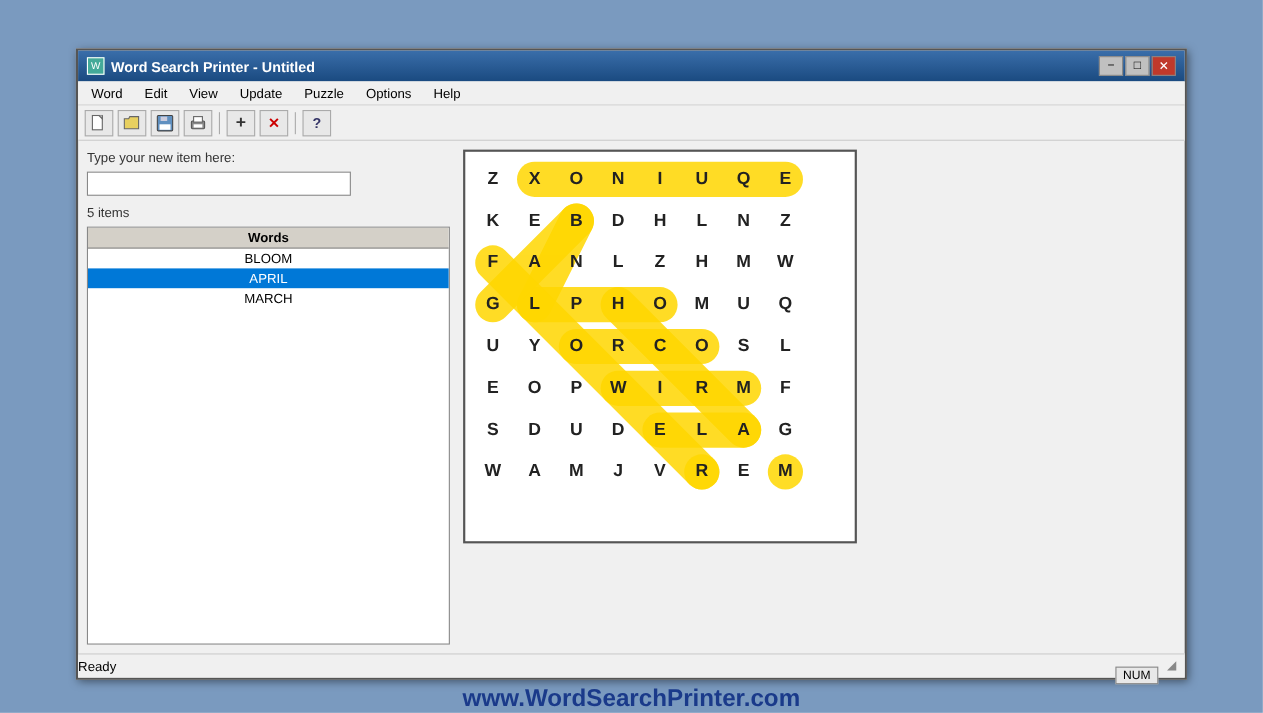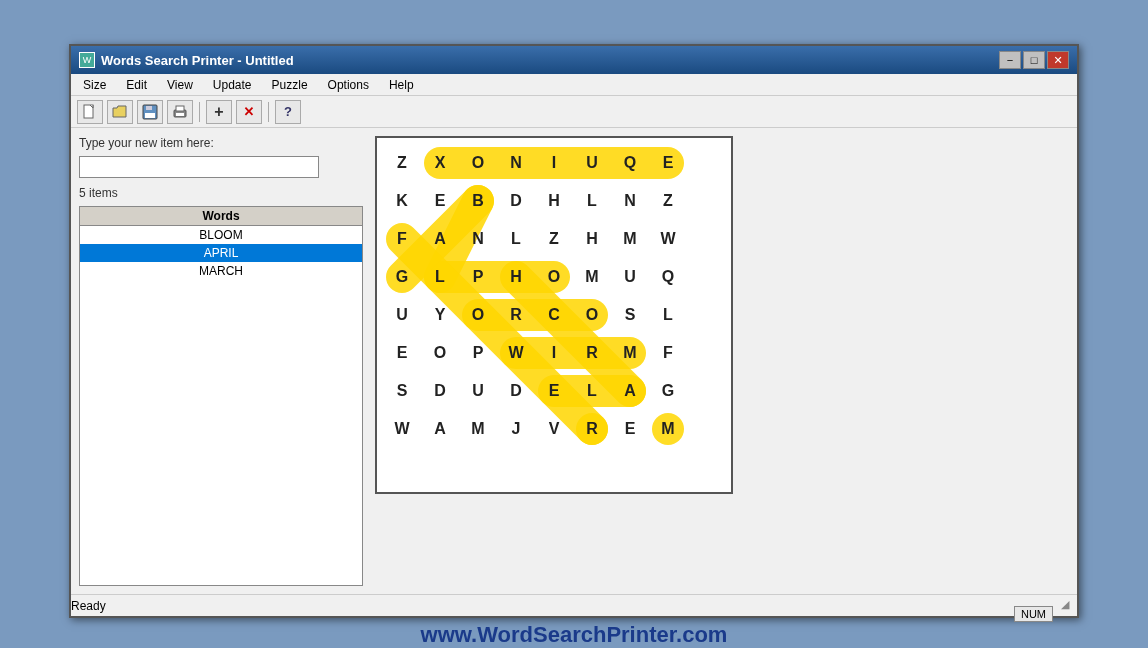--- a/index.html
+++ b/index.html
@@ -127,21 +127,21 @@
     #content {
       display: flex;
       flex: 1;
       padding: 8px;
       gap: 12px;
       overflow: hidden;
     }
 
     
     #left-panel {
-      width: 284px;
+      width: 330px;
       display: flex;
       flex-direction: column;
       gap: 6px;
     }
 
     #input-label {
       font-size: 12px;
       color: #333;
     }
 
@@ -300,31 +300,31 @@
     }
   </style>
 </head>
 <body>
 
 <div id="main-window">
 
   <div id="title-bar">
     <div id="title-bar-left">
       <div id="title-icon">W</div>
-      <span id="title-text">Words Search Printer - Untitled</span>
+      <span id="title-text">Word Search Printer - Untitled</span>
     </div>
     <div id="title-controls">
       <div class="title-btn">−</div>
       <div class="title-btn">□</div>
       <div class="title-btn close-btn">✕</div>
     </div>
   </div>
 
   <div id="menu-bar">
-    <span class="menu-item">Size</span>
+    <span class="menu-item">Word</span>
     <span class="menu-item">Edit</span>
     <span class="menu-item">View</span>
     <span class="menu-item">Update</span>
     <span class="menu-item">Puzzle</span>
     <span class="menu-item">Options</span>
     <span class="menu-item">Help</span>
   </div>
 
   <div id="toolbar">
     <button class="toolbar-btn" title="New">

